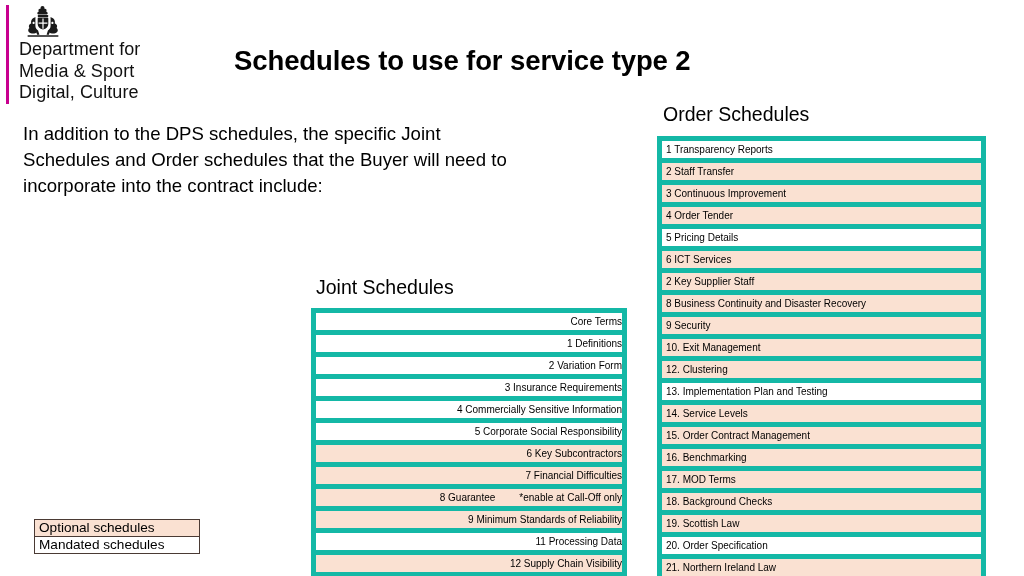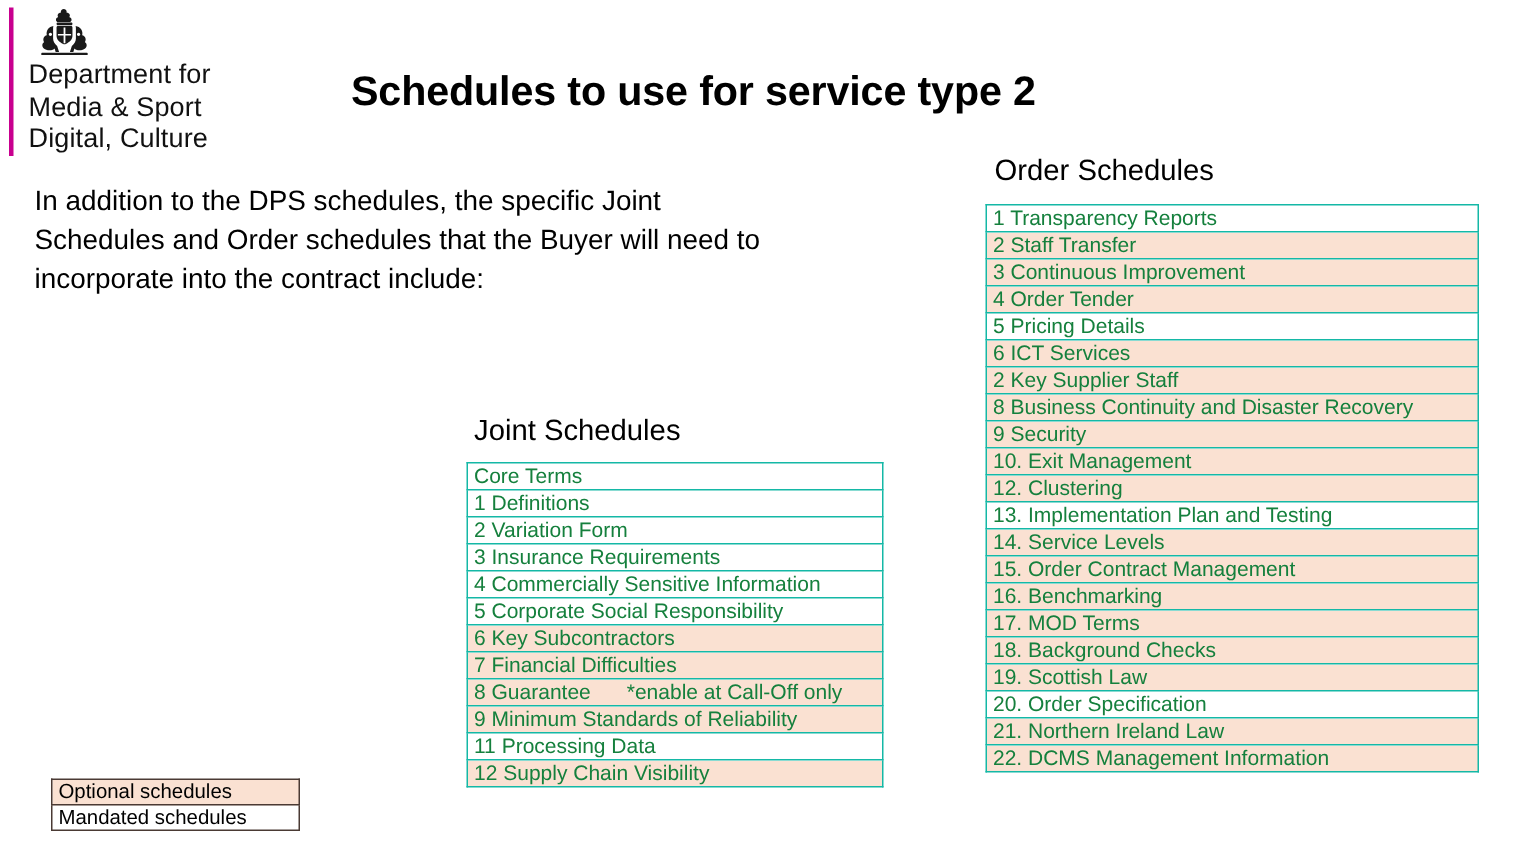--- a/index.html
+++ b/index.html
@@ -83,36 +83,37 @@
   #joint-heading { left: 316px; top: 276px; }
   #order-heading { left: 663px; top: 103px; }
 
   
   .sched-table {
     position: absolute;
     border-collapse: collapse;
     table-layout: fixed;
   }
   .sched-table td {
-    border: 1px solid #14b8a6;
+    border: 5px solid #14b8a6;
     padding: 0 0 0 4px;
-    font-size: 14px;
+    font-size: 10px;
     line-height: 17px;
     height: 16px;
-    color: #15803d;
+    color: #000000;
     white-space: nowrap;
     overflow: hidden;
   }
   .row-mandated { background: #ffffff; }
   .row-optional { background: #fae1d2; }
 
   #joint-table {
     left: 311px;
     top: 308px;
-    width: 278px;
+    width: 316px;
+    text-align: right;
   }
   #order-table {
     left: 657px;
     top: 136px;
     width: 329px;
   }
 
   .guarantee-note { padding-left: 24px; }
 
   

